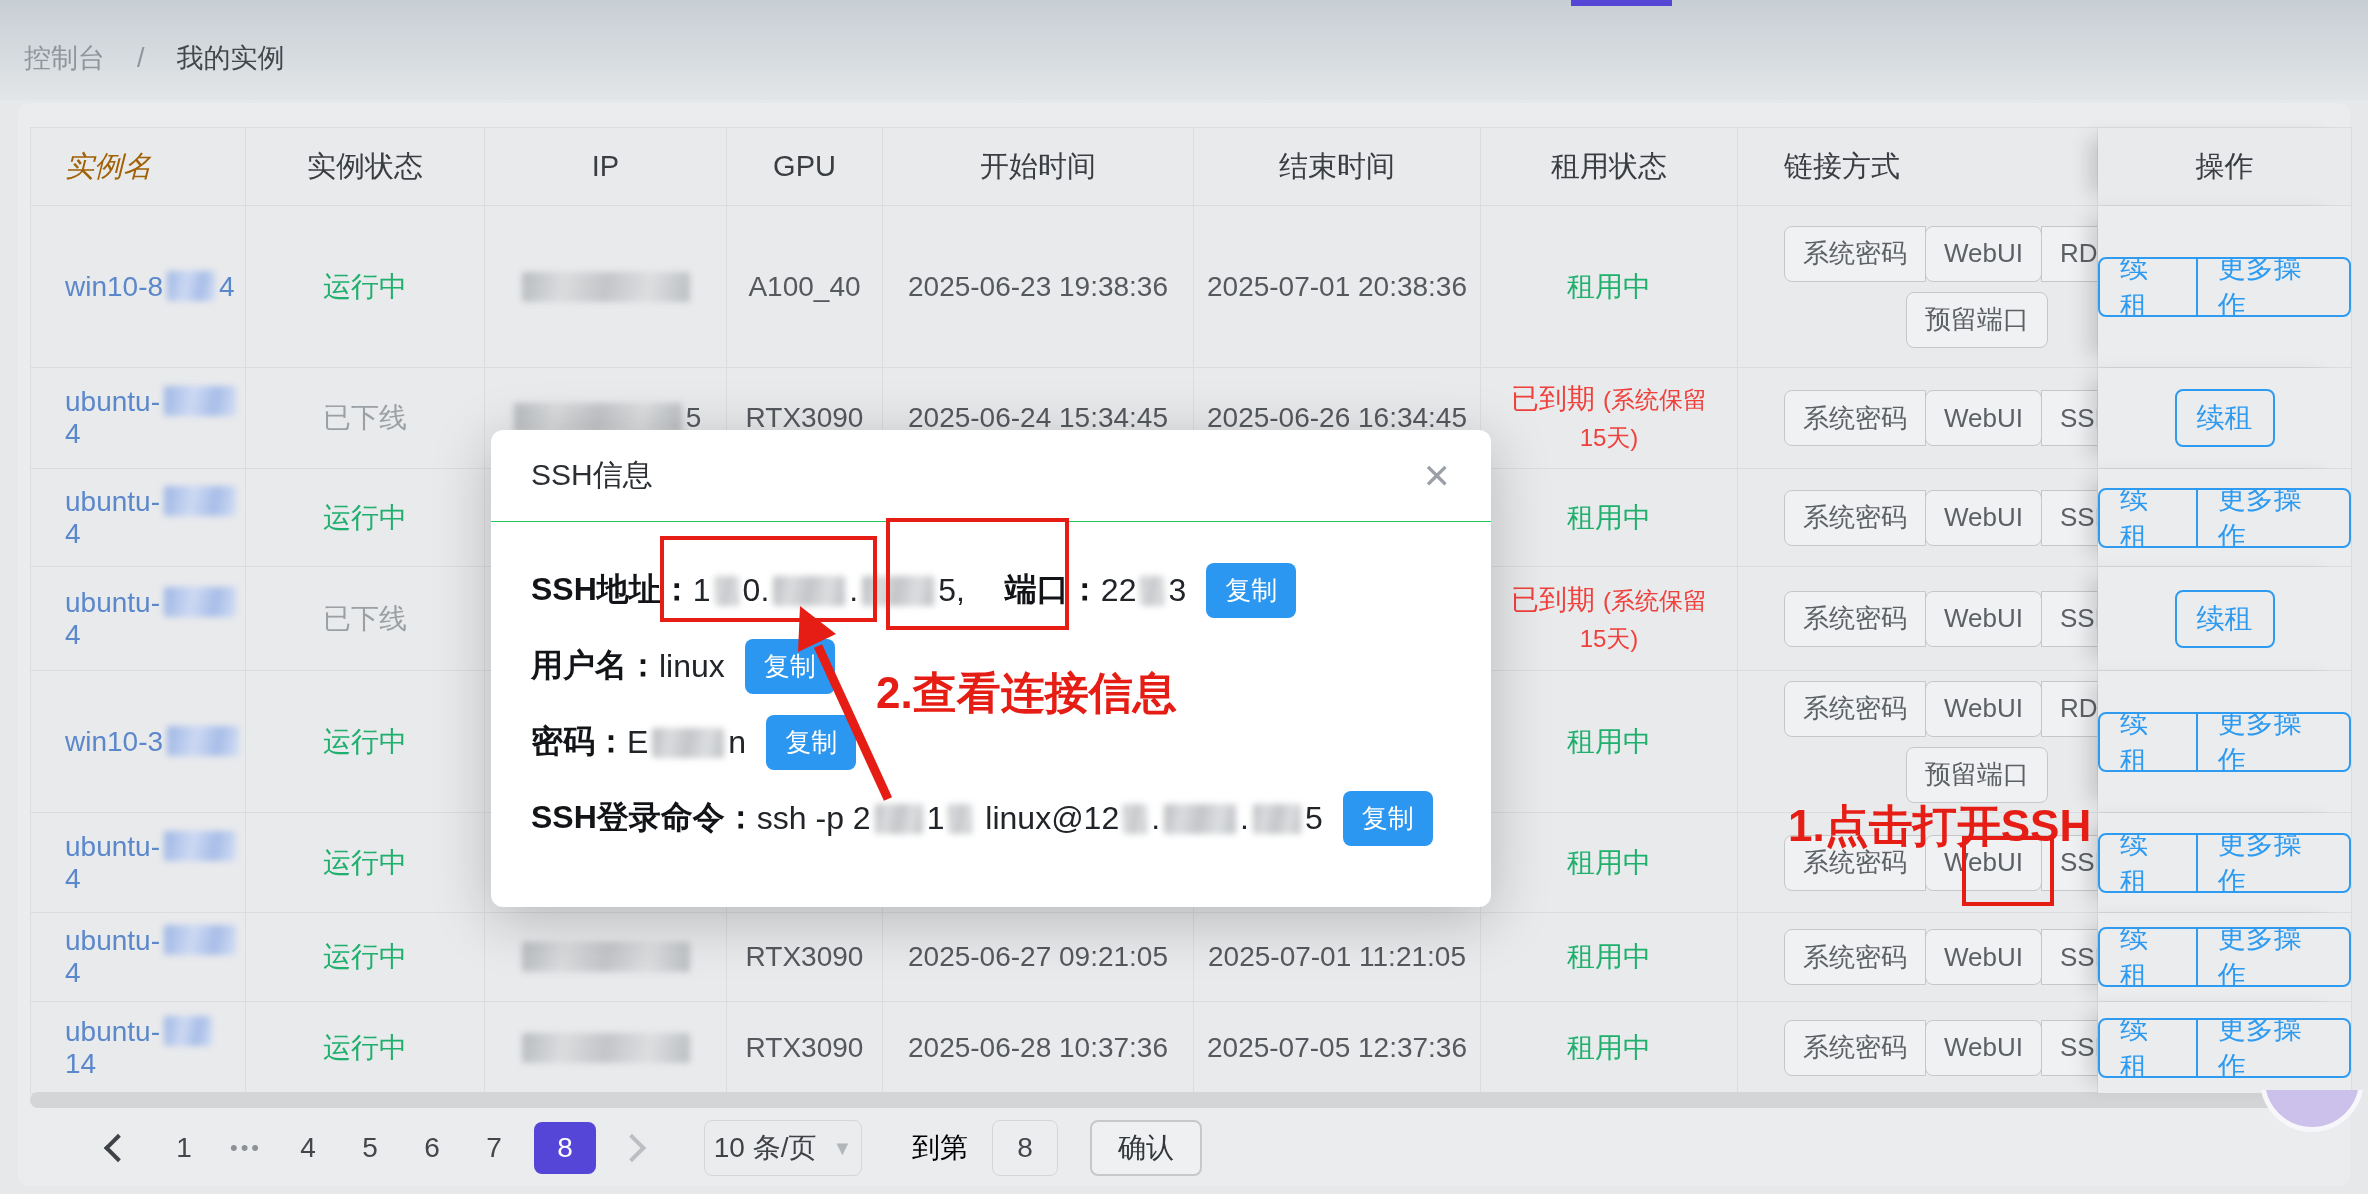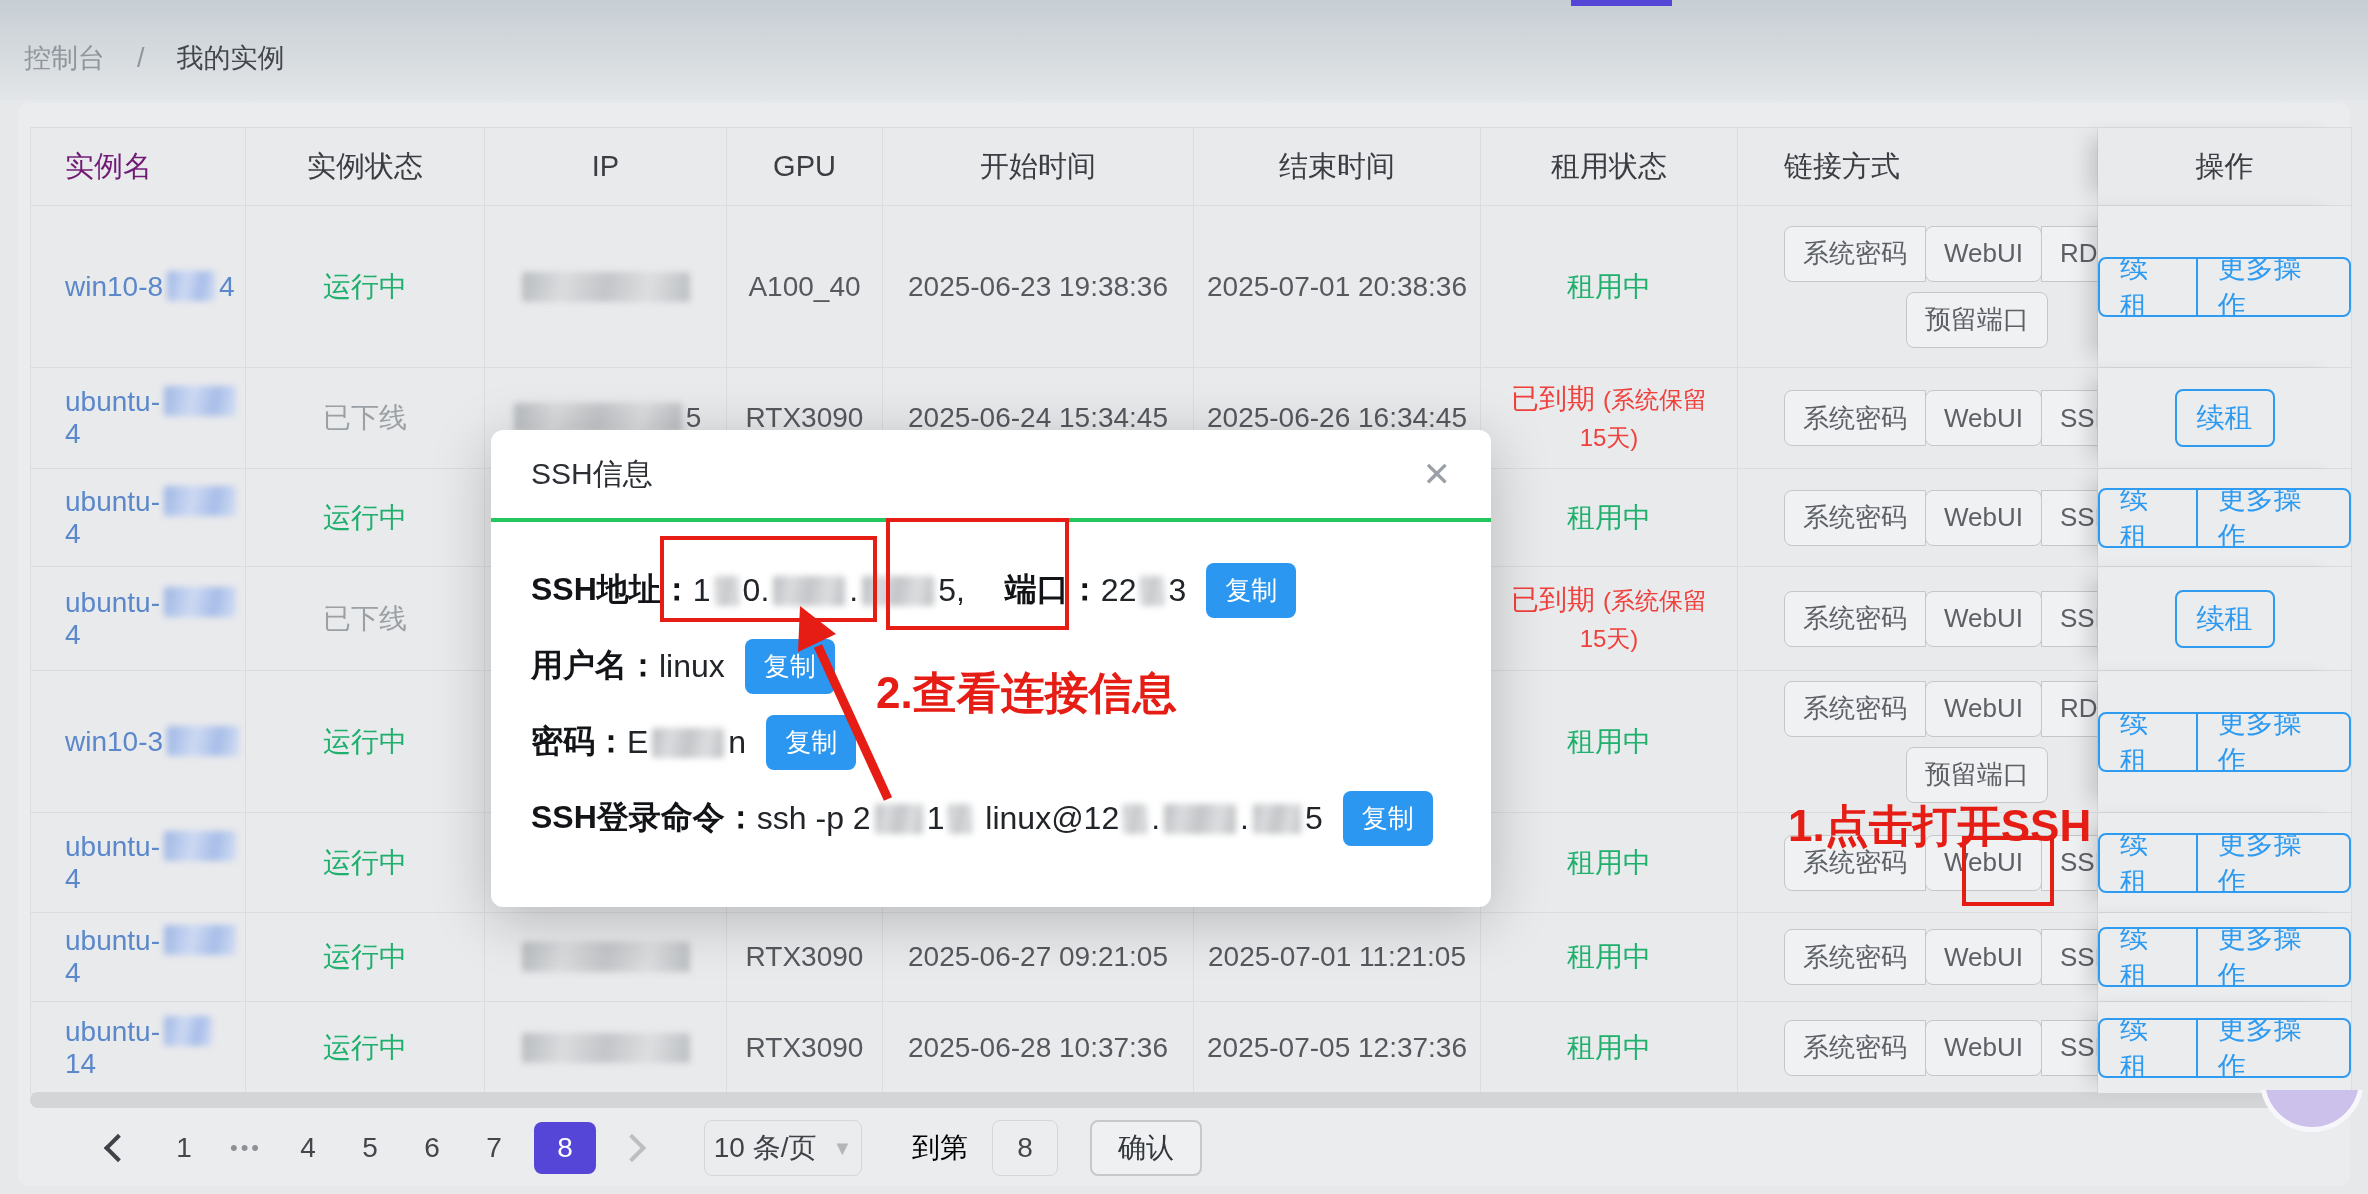--- a/index.html
+++ b/index.html
@@ -86,21 +86,21 @@
   .caret{font-size:20px;color:#b3b6b9}
   .goto-label{margin-left:50px;color:#000000}
   .goto-input{margin-left:24px;width:66px;height:56px;border:1px solid #d4d6d8;border-radius:8px;display:flex;
               align-items:center;justify-content:center;background:#ecedee;box-sizing:border-box}
   .confirm{margin-left:32px;min-width:76px;height:56px;border:2px solid #c6c8ca;border-radius:8px;display:flex;
            align-items:center;justify-content:center;color:#34373c;background:#eef0f1;box-sizing:border-box;padding:0 26px;cursor:pointer}
 
   
   .modal{position:absolute;left:491px;top:430px;width:1000px;height:477px;background:#fff;border-radius:12px;
          box-shadow:0 12px 60px rgba(0,0,0,0.22);z-index:10}
-  .m-head{height:92px;border-bottom:4px solid #22c55e;display:flex;align-items:center;justify-content:space-between;
+  .m-head{height:92px;border-bottom:1px solid #22c55e;display:flex;align-items:center;justify-content:space-between;
           padding:0 40px;font-size:30px;color:#2b2e33;box-sizing:border-box}
   .m-close{font-size:34px;color:#9aa0a6;font-weight:300;cursor:pointer;line-height:1}
   .m-body{padding:30px 40px 0 40px;font-size:32px;color:#212428}
   .m-row{display:flex;align-items:center;height:76px}
   .m-label{font-weight:bold;color:#121418;white-space:nowrap}
   .m-val{white-space:nowrap}
   .ml40{margin-left:40px}
   .copy{margin-left:20px;background:#2b97f0;color:#fff;font-size:26px;padding:10px 19px;border-radius:8px;border:none;cursor:pointer}
 
   
@@ -121,21 +121,21 @@
 
 <div class="breadcrumb">
   <span>控制台</span>
   <span>/</span>
   <span class="bc-cur">我的实例</span>
 </div>
 
 <div class="card">
   <div class="tbl" id="tbl">
       <div class="trow head">
-        <div class="cell c-name" style="color: #701a75;">实例名</div>
+        <div class="cell c-name" style="color: #a16207; font-style: italic;">实例名</div>
         <div class="cell c-status">实例状态</div>
         <div class="cell c-ip">IP</div>
         <div class="cell c-gpu">GPU</div>
         <div class="cell c-start">开始时间</div>
         <div class="cell c-end">结束时间</div>
         <div class="cell c-rent">租用状态</div>
         <div class="cell c-links">链接方式</div>
         <div class="cell c-op">操作</div>
       </div>
       <div class="trow" style="height: 162px;">

